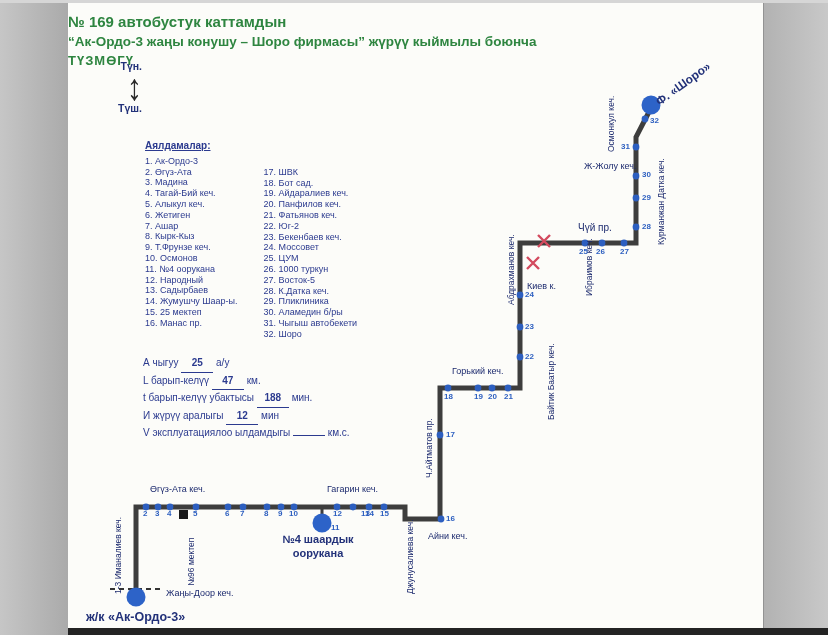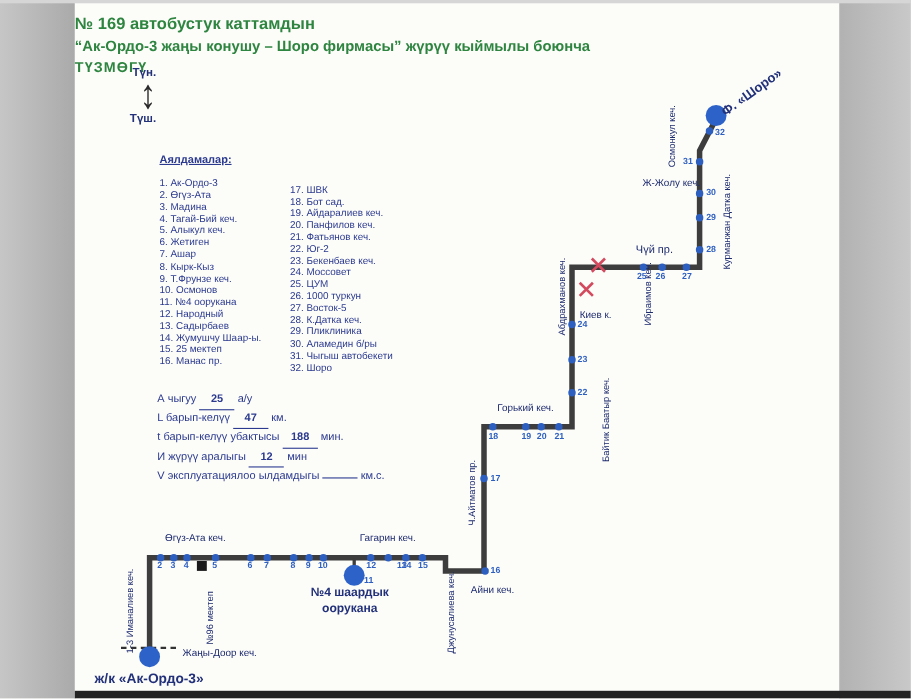--- a/index.html
+++ b/index.html
@@ -17,21 +17,21 @@
   .title .t2{font-size:13.5px;font-weight:bold;margin-top:4px;}
   .title .t3{font-size:13px;font-weight:bold;margin-top:4px;letter-spacing:1px;}
 
   .compass{position:absolute;left:98px;top:60px;width:44px;text-align:right;color:#223179;
            font-size:10.5px;font-weight:bold;}
   .compass .arrow{font-size:30px;line-height:30px;color:#2a2a2a;font-weight:normal;
                   transform:scaleY(1.25);display:inline-block;}
 
   .legend{position:absolute;left:145px;top:141px;color:#2b3a8f;font-size:9px;line-height:10.8px;}
   .legend .heading{font-weight:bold;text-decoration:underline;font-size:10px;margin-bottom:4px;}
-  .legend .cols{display:flex;gap:26px;align-items:center;}
+  .legend .cols{display:flex;gap:26px;}
   .legend .col2{padding-top:11px;}
 
   .stats{position:absolute;left:143px;top:355px;color:#2b3a8f;font-size:10px;line-height:16.5px;}
   .stats .val{display:inline-block;min-width:24px;text-align:center;border-bottom:1px solid #2b3a8f;
               padding:0 4px;font-weight:bold;}
 
   svg.route{position:absolute;left:0;top:0;pointer-events:none;}
 
   .hlab{position:absolute;white-space:nowrap;font-size:9px;color:#1c2a6e;}
   .vlab{position:absolute;white-space:nowrap;font-size:8.5px;color:#1c2a6e;

